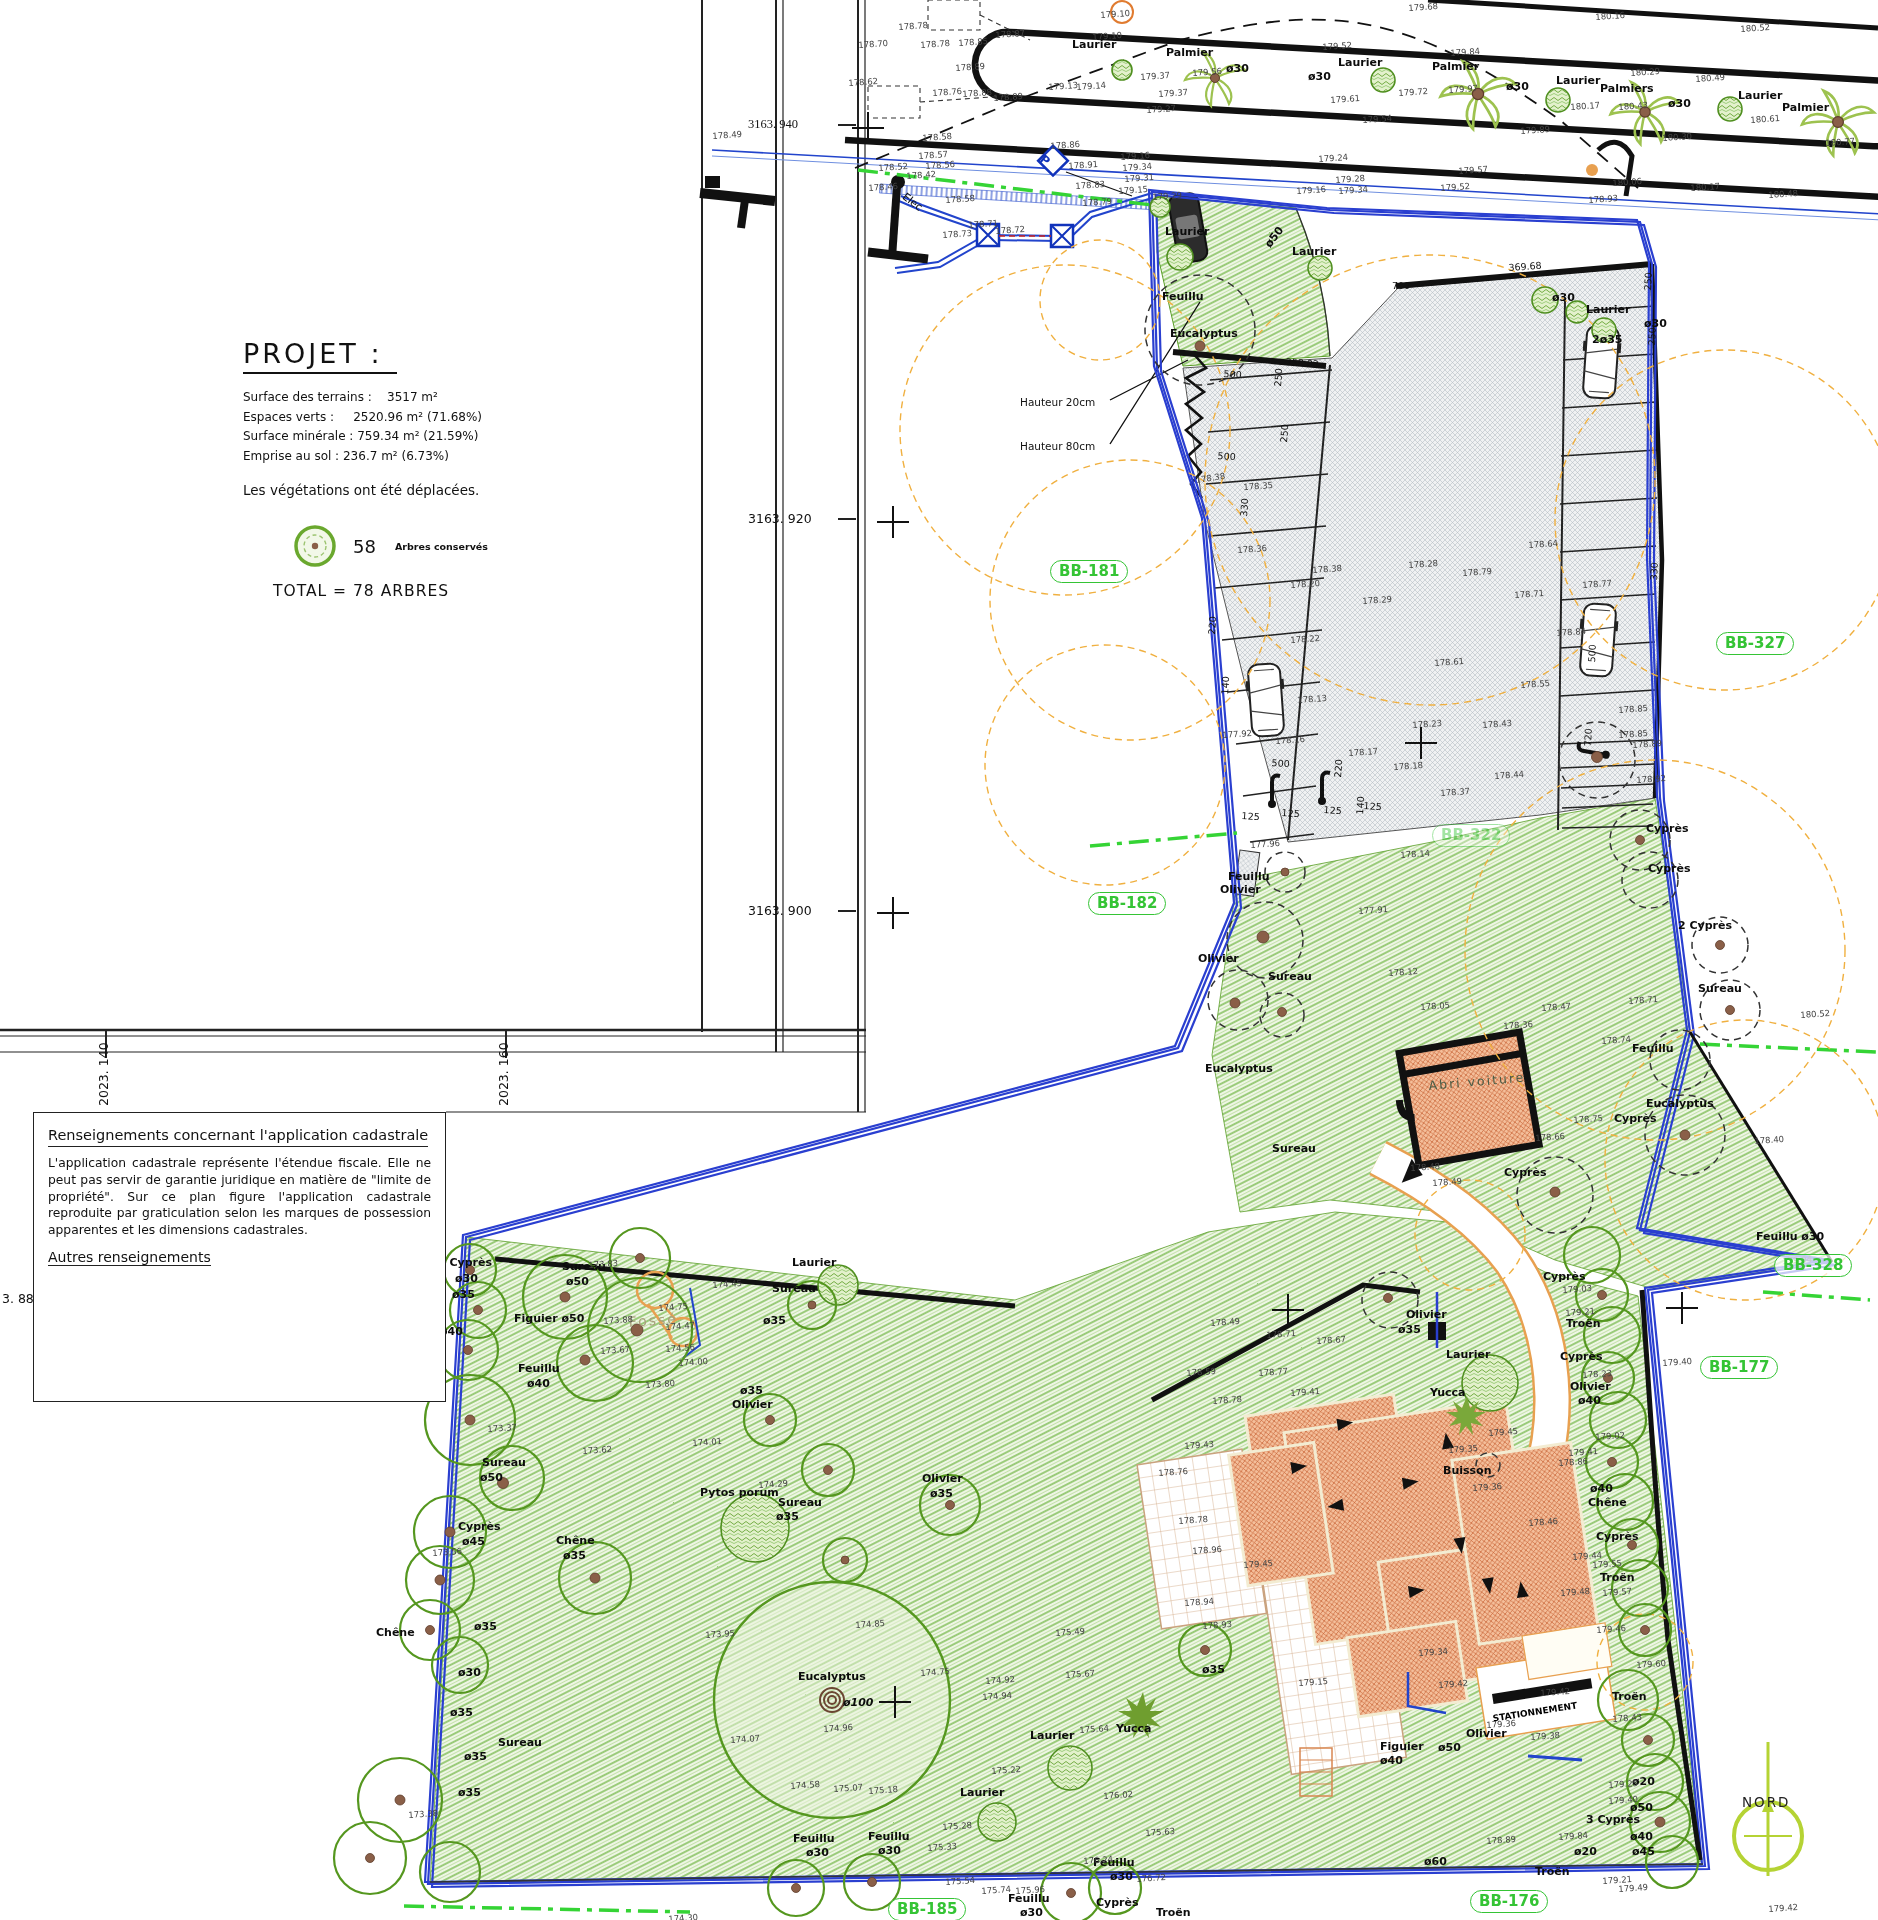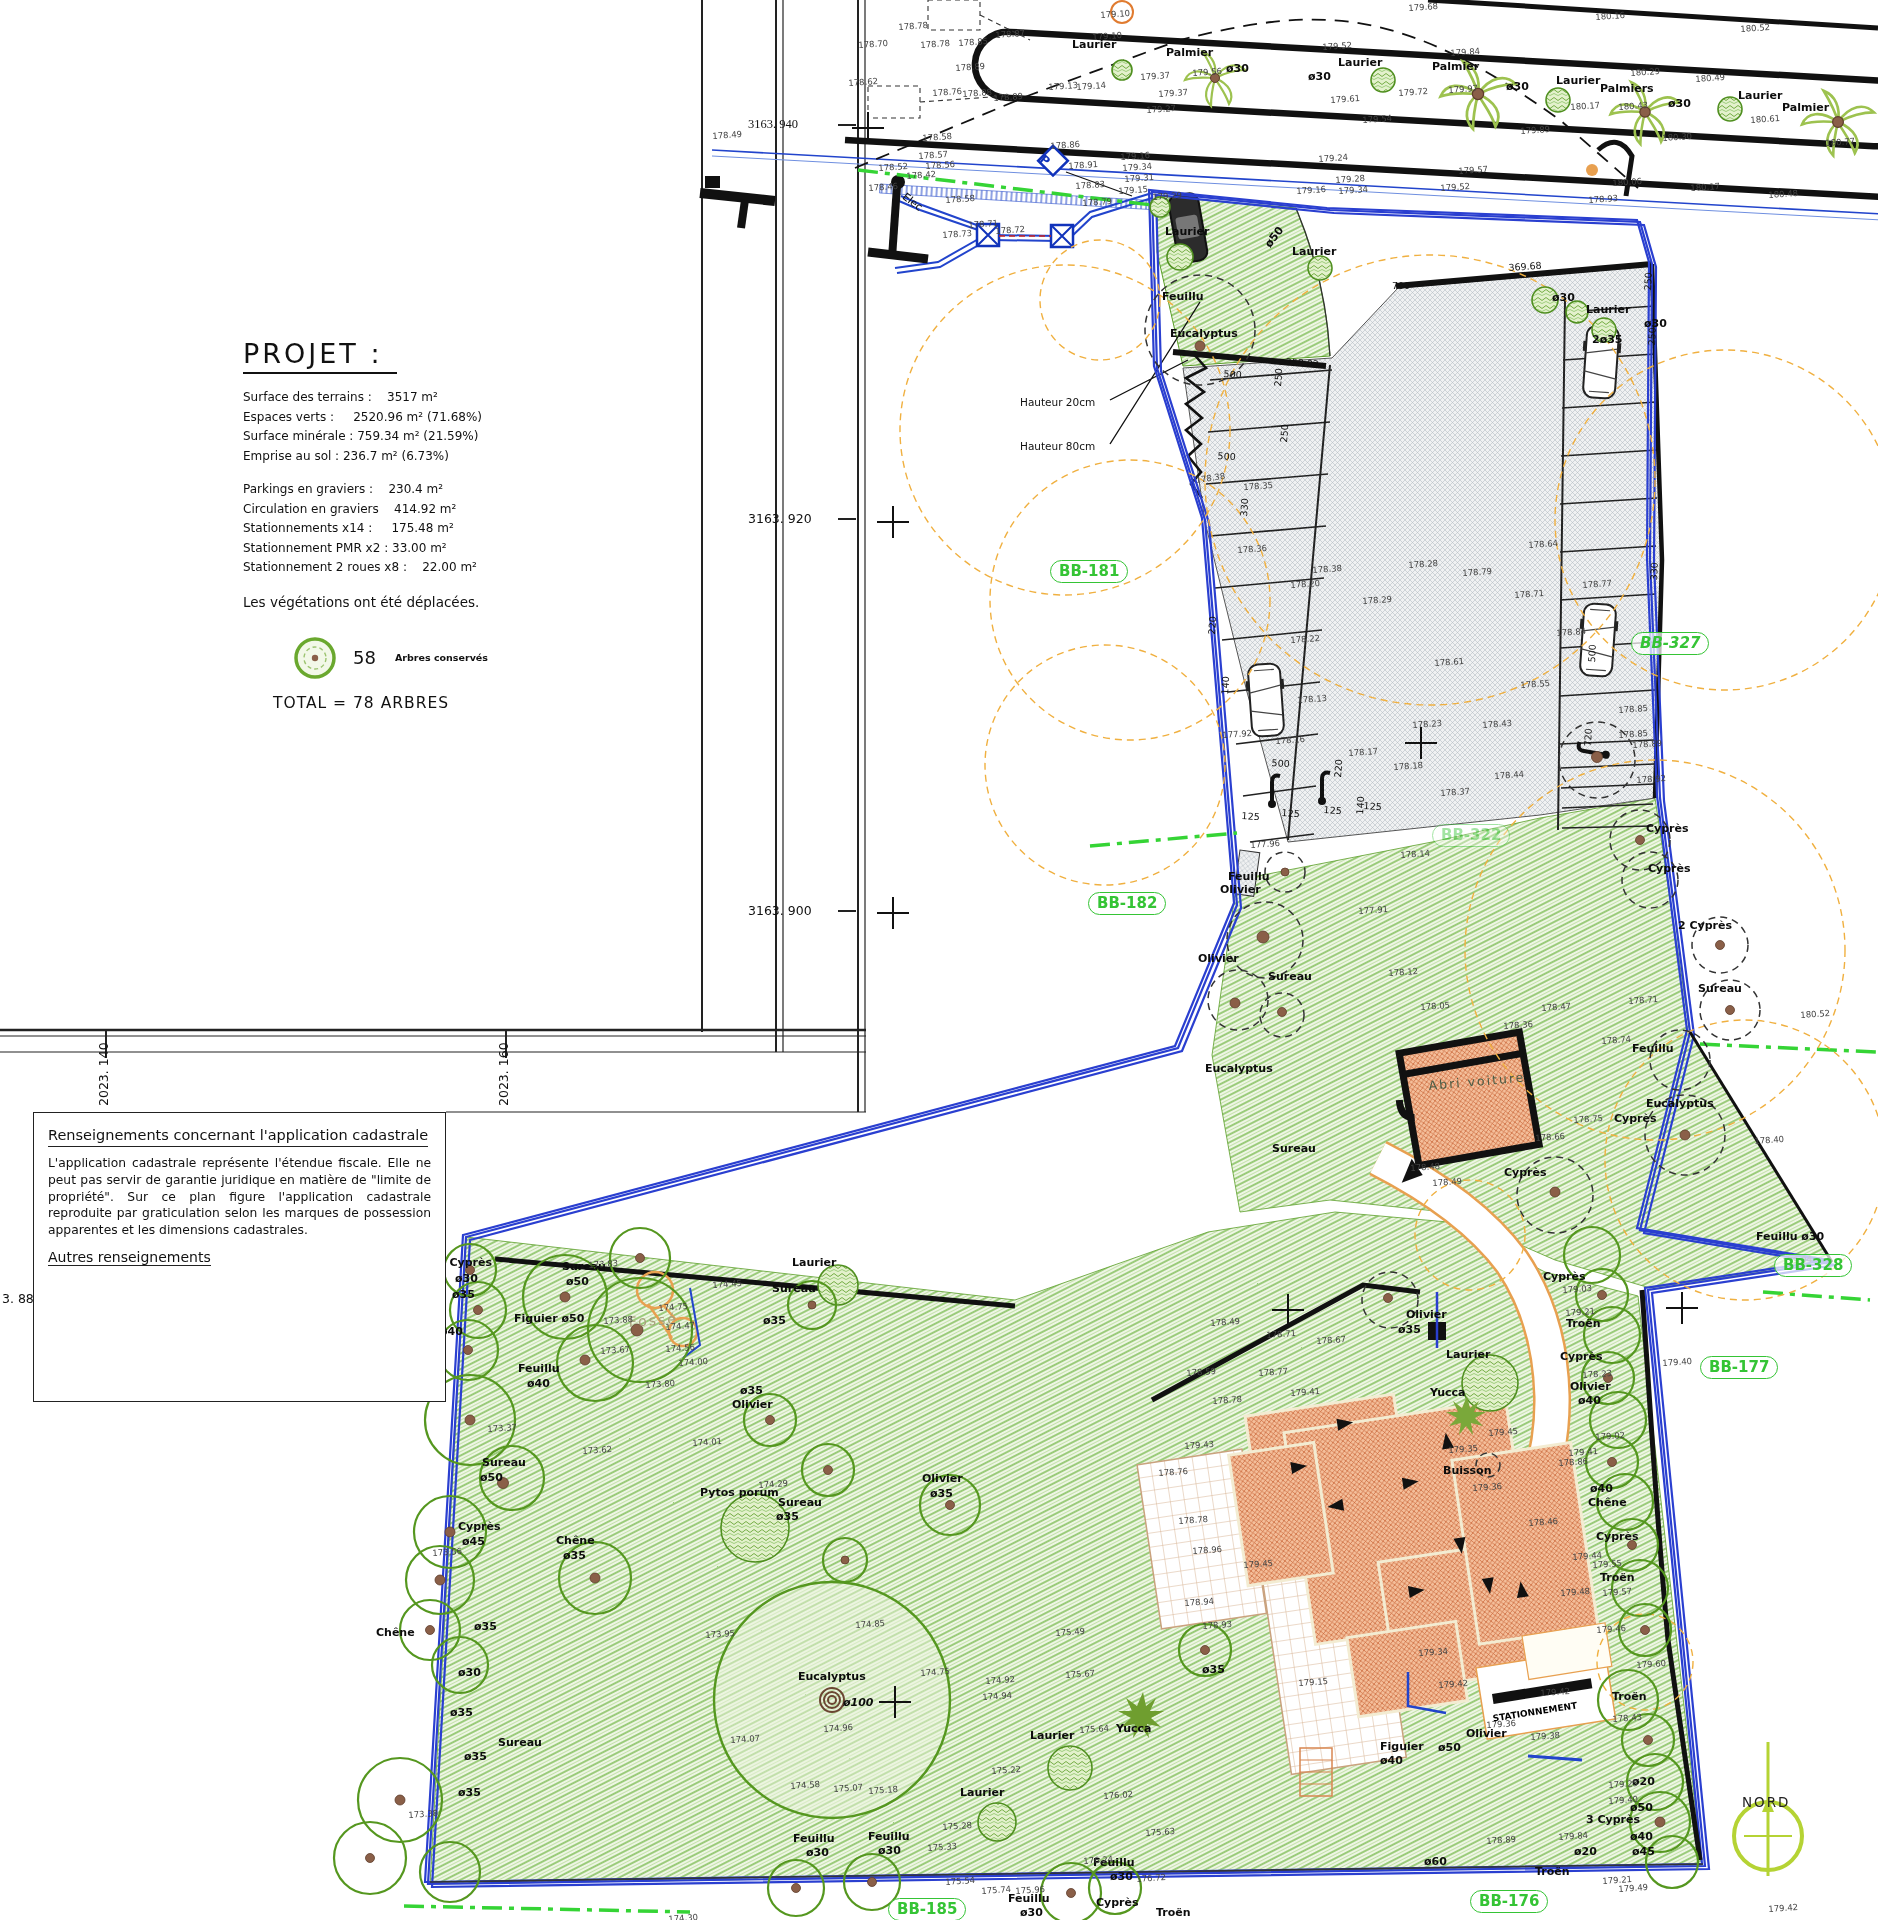--- a/index.html
+++ b/index.html
@@ -799,33 +799,32 @@
       <span class="ml el" style="left: 1565px; top: 1308px; transform: rotate(-4deg);">179.21</span>
       <span class="ml el" style="left: 1582px; top: 1370px; transform: rotate(-4deg);">178.23</span>
       <span class="ml el" style="left: 1595px; top: 1432px; transform: rotate(-4deg);">179.02</span>
       <span class="ml el" style="left: 1558px; top: 1458px; transform: rotate(-4deg);">178.86</span>
       <span class="ml el" style="left: 1592px; top: 1560px; transform: rotate(-4deg);">179.55</span>
       <span class="ml el" style="left: 1602px; top: 1588px; transform: rotate(-4deg);">179.57</span>
       <span class="ml el" style="left: 1596px; top: 1625px; transform: rotate(-4deg);">179.46</span>
       <span class="ml el" style="left: 1438px; top: 1680px; transform: rotate(-4deg);">179.42</span>
       <span class="ml el" style="left: 1418px; top: 1648px; transform: rotate(-4deg);">179.34</span>
       <span class="ml parcel" style="left: 1050px; top: 560px;">BB-181</span>
-      <span class="ml parcel" style="left: 1631px; top: 632px; font-style: italic;">BB-327</span>
+      <span class="ml parcel" style="left: 1716px; top: 632px;">BB-327</span>
       <span class="ml parcel" style="left: 1088px; top: 892px;">BB-182</span>
       <span class="ml parcel" style="left: 1774px; top: 1254px;">BB-328</span>
       <span class="ml parcel" style="left: 1700px; top: 1356px;">BB-177</span>
       <span class="ml parcel" style="left: 1470px; top: 1890px;">BB-176</span>
       <span class="ml parcel" style="left: 888px; top: 1898px;">BB-185</span>
       <span class="ml parcel faint" style="left: 1432px; top: 824px;">BB-322</span>
     </div>
 
 <div class="panel" id="project-panel">
   <div class="ptitle">PROJET :</div>
   <div class="pblock"><div>Surface des terrains :    3517 m²</div><div>Espaces verts :     2520.96 m² (71.68%)</div><div>Surface minérale : 759.34 m² (21.59%)</div><div>Emprise au sol : 236.7 m² (6.73%)</div></div>
-  <div class="pblock"><div>Parkings en graviers :    230.4 m²</div><div>Circulation en graviers    414.92 m²</div><div>Stationnements x14 :     175.48 m²</div><div>Stationnement PMR x2 : 33.00 m²</div><div>Stationnement 2 roues x8 :    22.00 m²</div></div>
   <div class="pnote">Les végétations ont été déplacées.</div>
 
   <div class="legend">
     <div class="lrow">
       <svg width="110" height="52" viewBox="0 0 110 52">
         <circle cx="72" cy="26" r="19" fill="#f2f8e8" stroke="#6aa82e" stroke-width="3.5"></circle>
         <circle cx="72" cy="26" r="11" fill="none" stroke="#9cc470" stroke-width="1.4" stroke-dasharray="4 3"></circle>
         <circle cx="72" cy="26" r="3.2" fill="#8a5f48"></circle>
       </svg>
       <span class="lcount">58</span>

